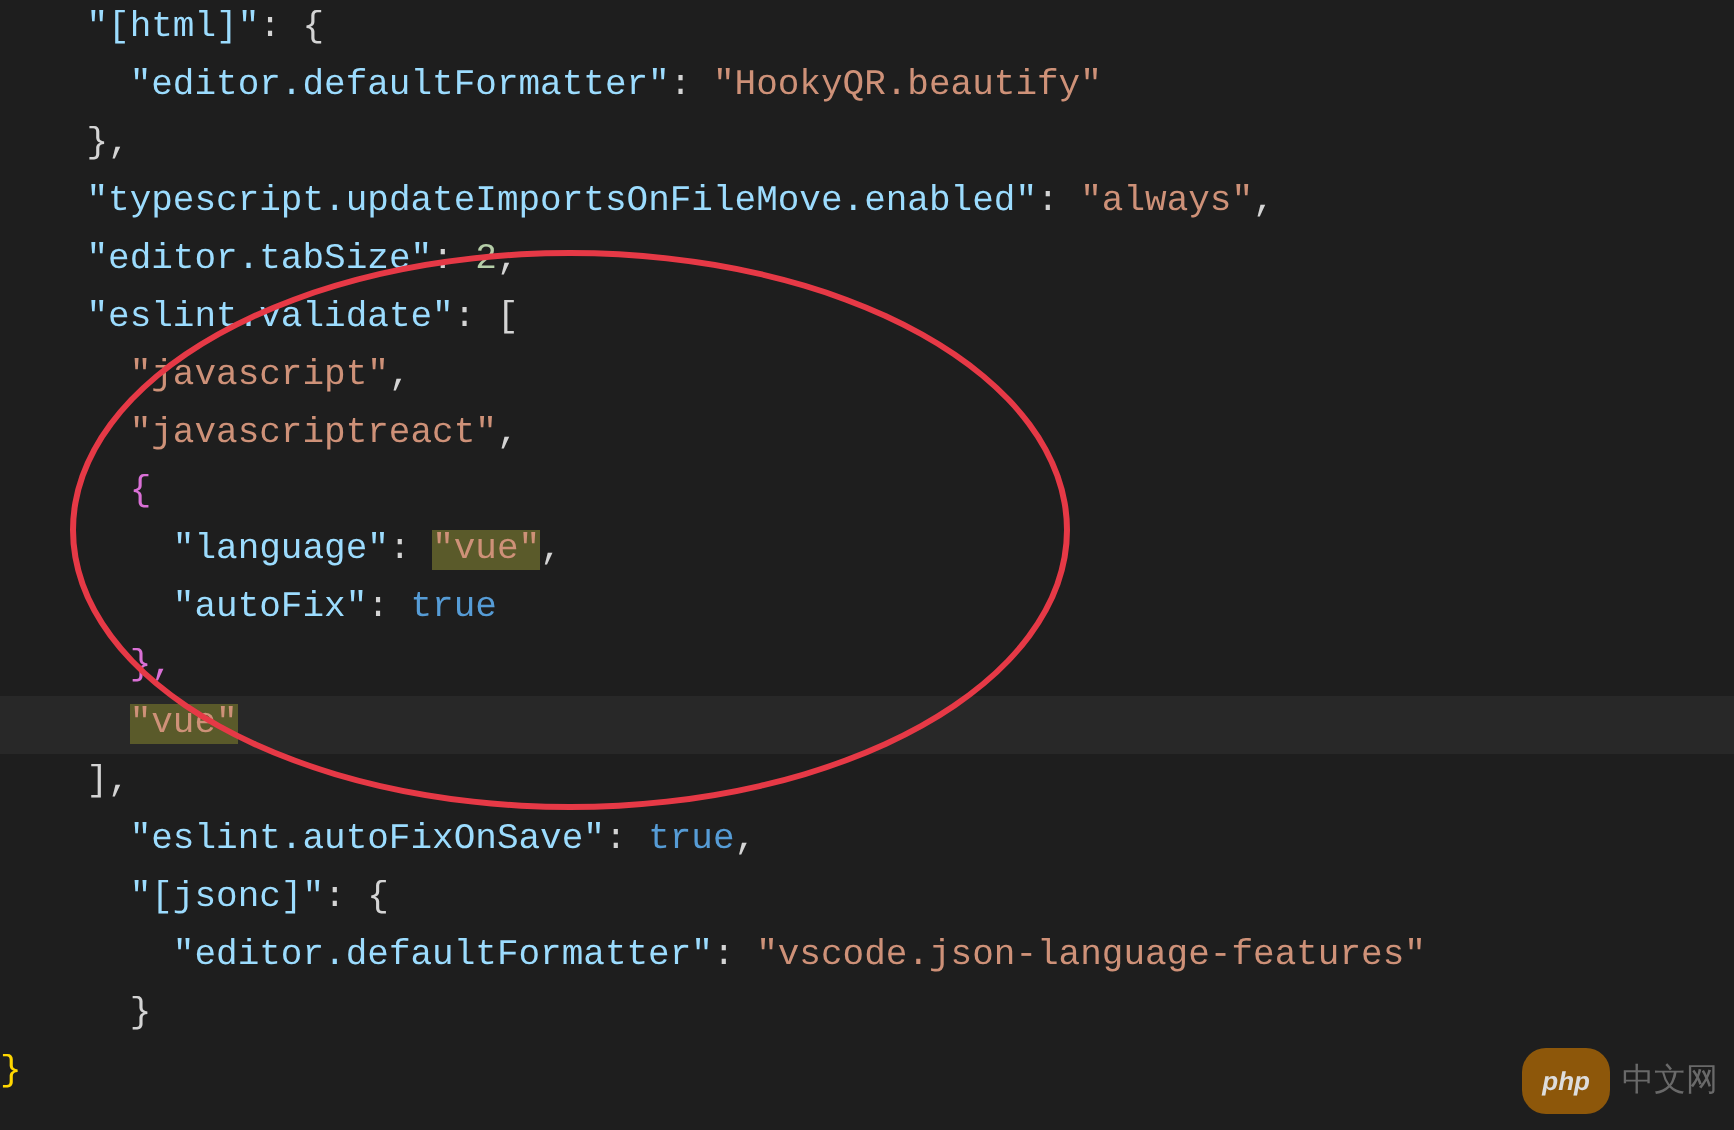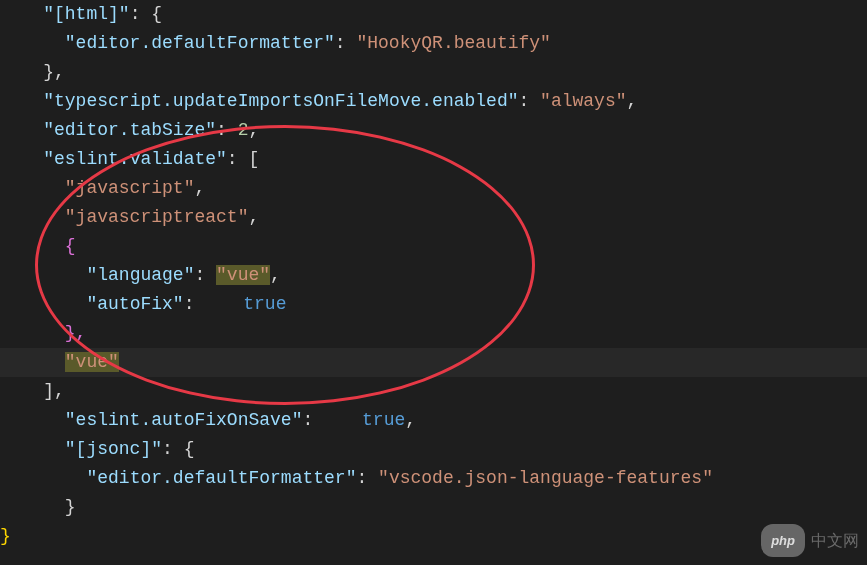--- a/index.html
+++ b/index.html
@@ -22,21 +22,21 @@
       white-space: pre;
       position: relative;
       height: 29px;
     }
     .line.highlighted {
       background: #282828;
     }
     .key { color: #9cdcfe; }
     .string { color: #ce9178; }
     .number { color: #b5cea8; }
-    .bool { color: #569cd6; margin-left: 38px; }
+    .bool { color: #569cd6; }
     .brace { color: #ffd700; }
     .brace-pink { color: #da70d6; }
     .punct { color: #d4d4d4; }
     .hl-yellow { background: #5a5a2a; }
     .annotation-ellipse {
       position: absolute;
       left: 35px;
       top: 125px;
       width: 500px;
       height: 280px;
@@ -48,21 +48,21 @@
     .watermark {
       position: absolute;
       right: 8px;
       bottom: 8px;
       display: flex;
       align-items: center;
       gap: 6px;
       opacity: 0.85;
     }
     .watermark .pill {
-      background: #737373;
+      background: #a16207;
       color: #fff;
       font-weight: bold;
       font-style: italic;
       padding: 2px 10px;
       border-radius: 12px;
       font-size: 13px;
       font-family: sans-serif;
     }
     .watermark .txt {
       color: #777;

